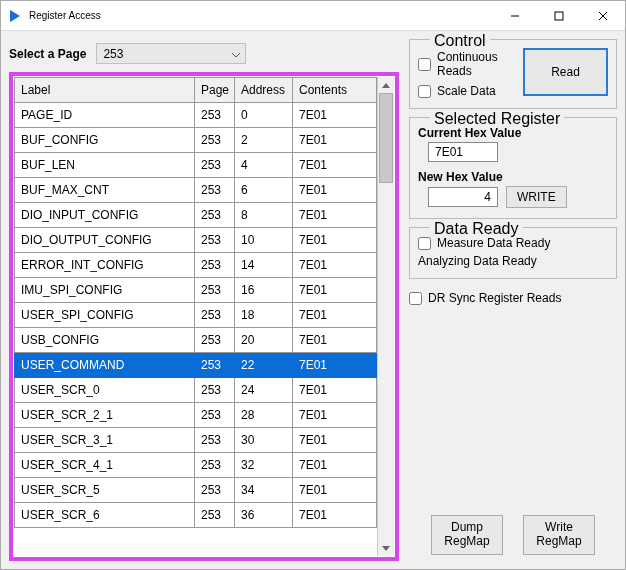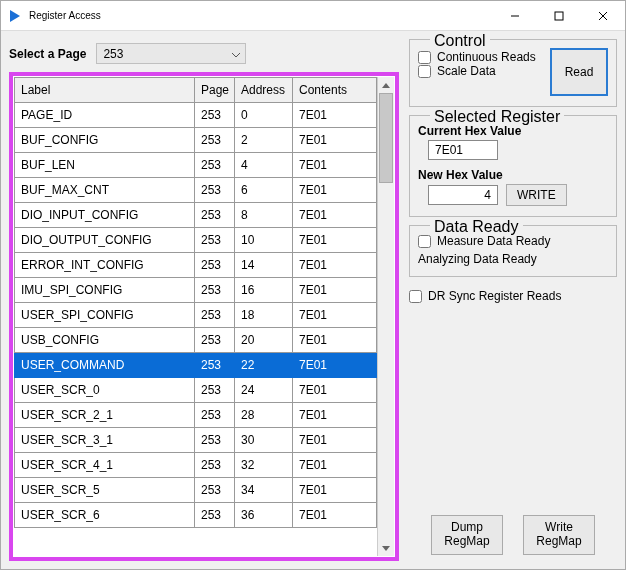--- a/index.html
+++ b/index.html
@@ -153,33 +153,34 @@
     font-size: 16px;
   }
   .control-row {
     display: flex;
     gap: 8px;
   }
   .control-left {
     flex: 1;
     display: flex;
     flex-direction: column;
+    gap: 6px;
     padding-top: 2px;
   }
   .chk {
     display: flex;
     align-items: center;
     gap: 6px;
   }
   .chk input[type="checkbox"] {
     width: 13px; height: 13px;
     margin: 0;
   }
   .read-btn {
-    width: 58px; height: 48px;
+    width: 85px; height: 48px;
     background: #e8e8e8;
     border: 2px solid #2a7bd2;
     display: flex; align-items: center; justify-content: center;
   }
   .field-label { margin-bottom: 2px; }
   .field-label.bold { font-weight: bold; }
   .textbox {
     background: #fff;
     border: 1px solid #888;
     height: 20px;

